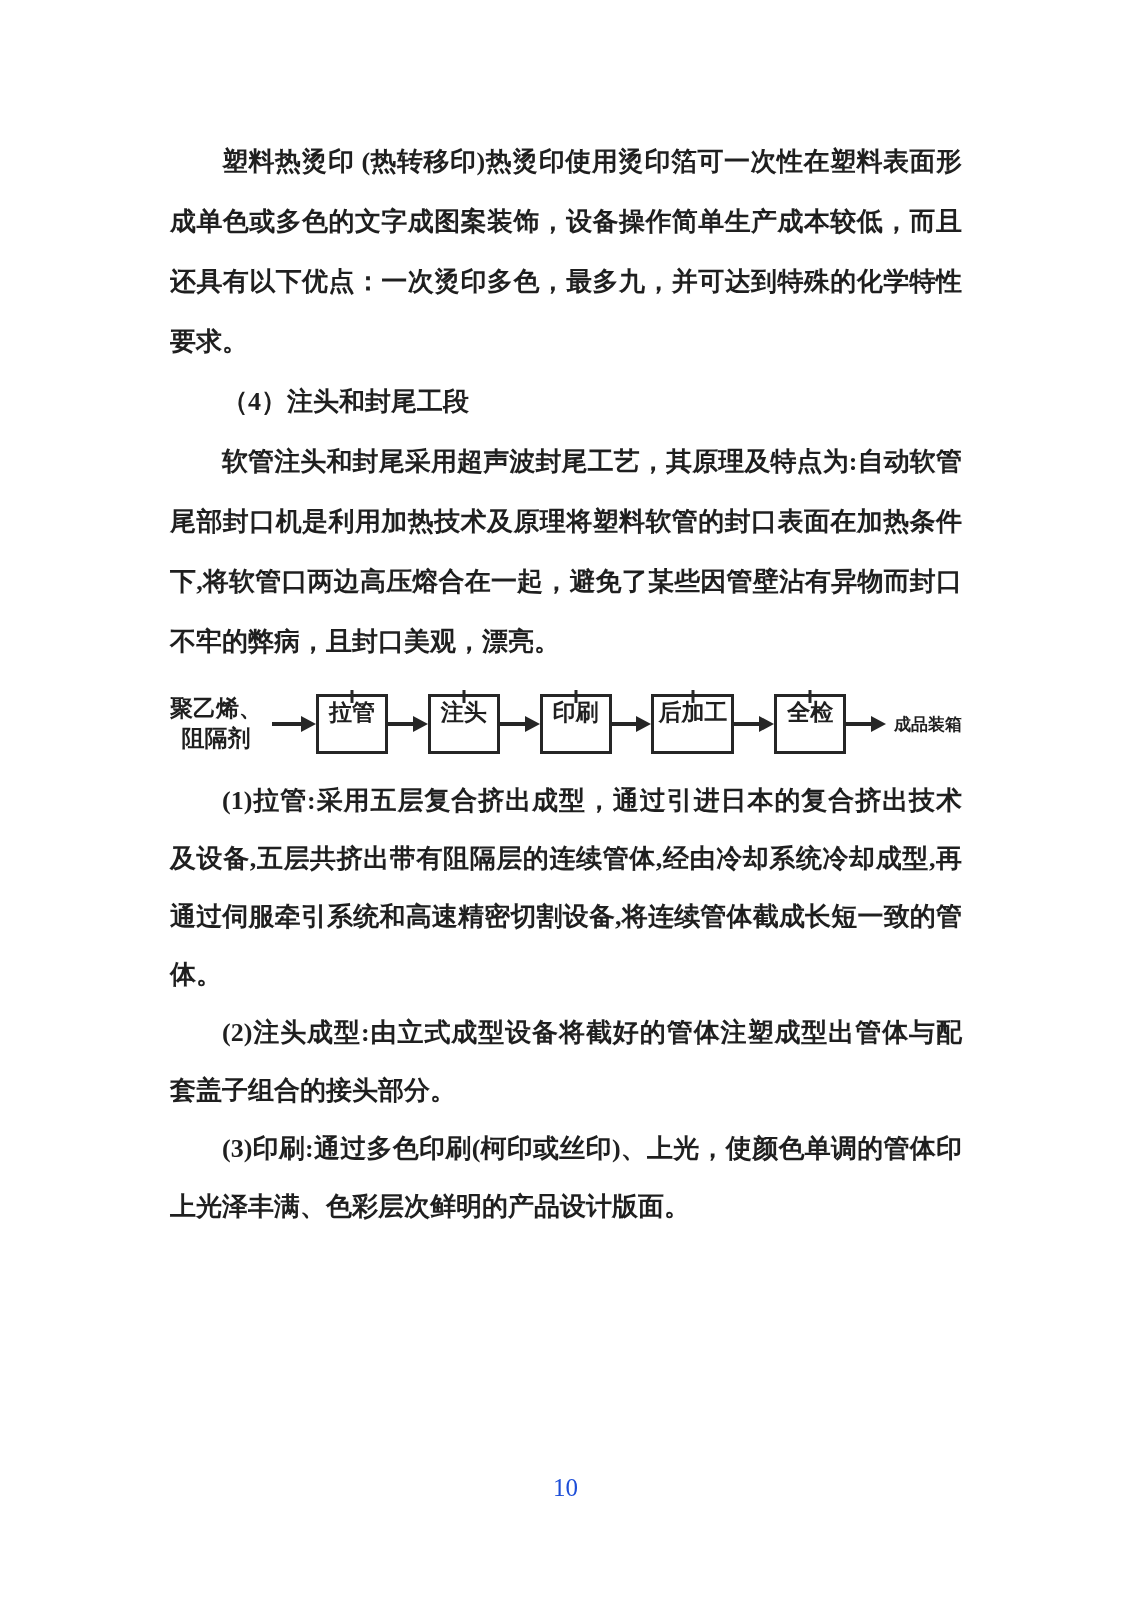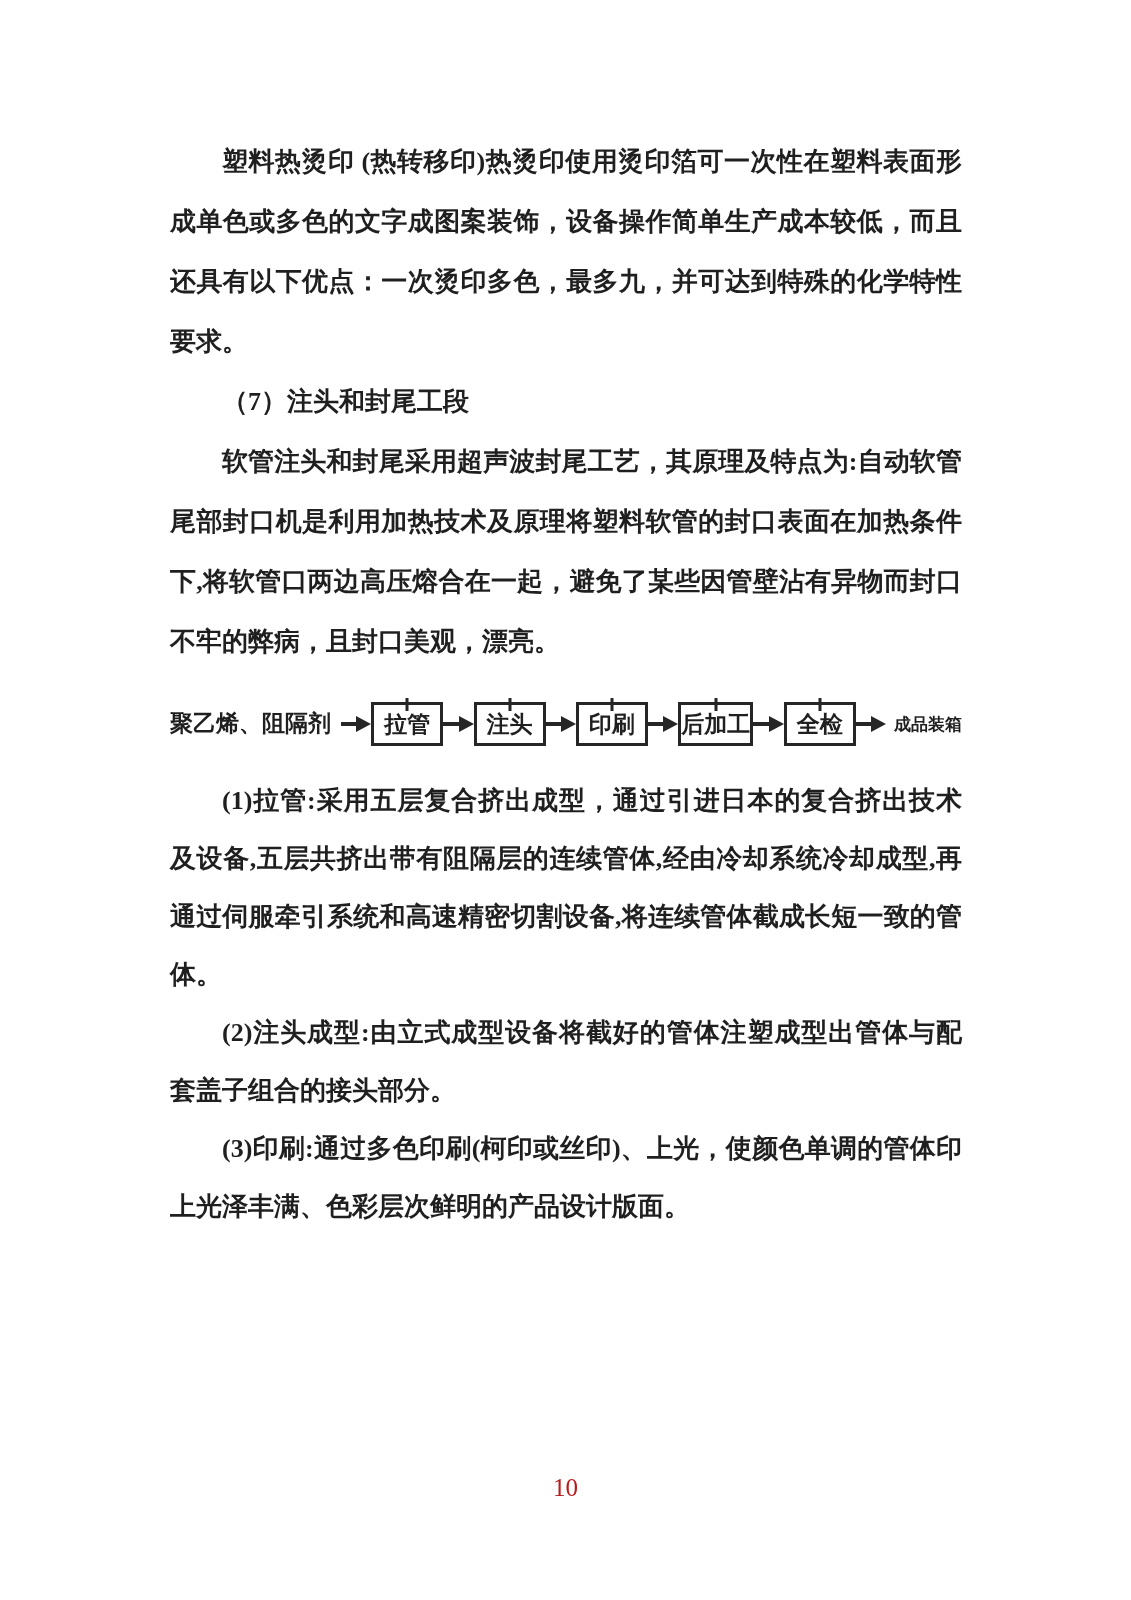--- a/index.html
+++ b/index.html
@@ -30,42 +30,42 @@
   
   .flowchart{
     display:flex;
     align-items:center;
     width:100%;
     height:96px;
     margin:4px 0 0 0;
   }
   .flow-input{
     display:flex;
-    flex-direction:row;
+    flex-direction:column;
     align-items:center;
     font-weight:700;
     font-size:23px;
     line-height:30px;
     white-space:nowrap;
     padding-right:10px;
   }
   .flow-output{
     font-weight:700;
     font-size:17px;
     white-space:nowrap;
     padding-left:8px;
   }
   .flow-box{
     position:relative;
     display:flex;
-    align-items:center;
+    align-items:flex-start;
     justify-content:center;
     box-sizing:border-box;
     min-width:72px;
-    height:44px;
+    height:60px;
     padding:0 4px;
     border:3px solid #262626;
     font-weight:700;
     font-size:23px;
     white-space:nowrap;
   }
   .tick{
     position:absolute;
     top:-7px;left:50%;
     transform:translateX(-50%);
@@ -86,31 +86,31 @@
     border-top:8px solid transparent;
     border-bottom:8px solid transparent;
   }
 
   .footer{
     position:absolute;
     left:0;right:0;
     top:1474px;
     text-align:center;
     font-size:25px;
-    color:#b91c1c;
+    color:#1d4ed8;
   }
 </style>
 </head>
 <body>
 
 <div class="page">
   <div class="content">
 
     <p class="para">塑料热烫印 (热转移印)热烫印使用烫印箔可一次性在塑料表面形成单色或多色的文字成图案装饰，设备操作简单生产成本较低，而且还具有以下优点：一次烫印多色，最多九，并可达到特殊的化学特性要求。</p>
-    <p class="para">（7）注头和封尾工段</p>
+    <p class="para">（4）注头和封尾工段</p>
     <p class="para">软管注头和封尾采用超声波封尾工艺，其原理及特点为:自动软管尾部封口机是利用加热技术及原理将塑料软管的封口表面在加热条件下,将软管口两边高压熔合在一起，避免了某些因管壁沾有异物而封口不牢的弊病，且封口美观，漂亮。</p>
 
     <div class="flowchart">
       <div class="flow-input">
         <span>聚乙烯、</span>
         <span>阻隔剂</span>
       </div>
 
       <div class="flow-arrow first">
         <span class="shaft"></span>

